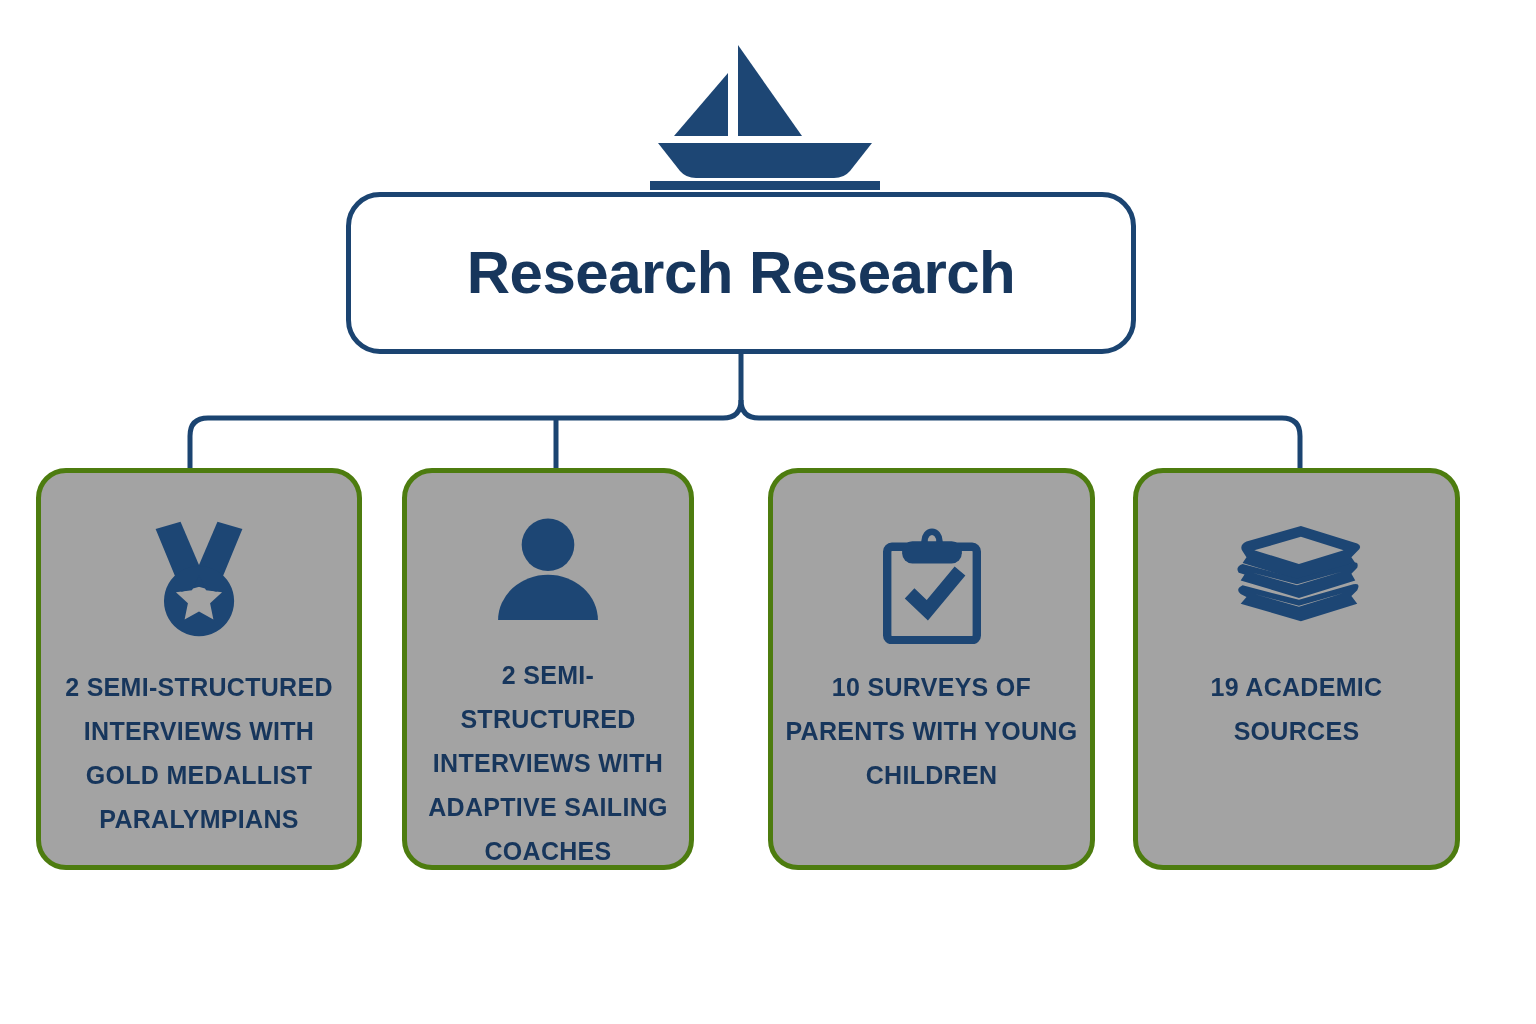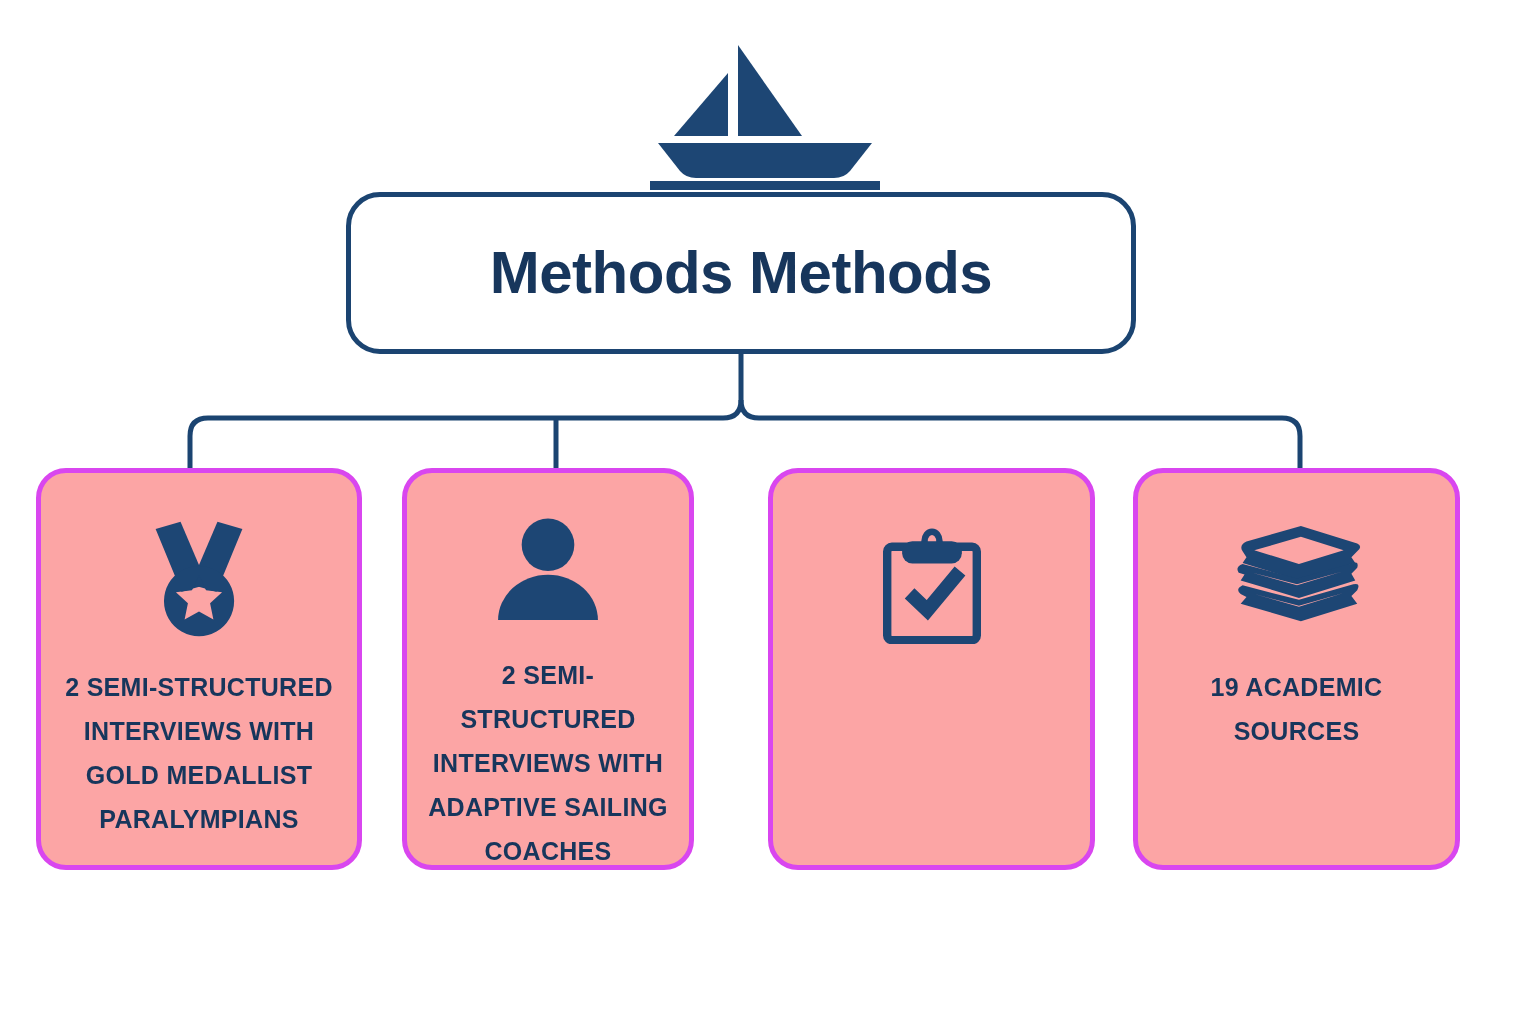--- a/index.html
+++ b/index.html
@@ -63,23 +63,23 @@
     line-height: 1;
     white-space: nowrap;
   }
 
   
   .card {
     position: absolute;
     top: 468px;
     height: 402px;
     box-sizing: border-box;
-    border: 5px solid #d946ef;
+    border: 5px solid #4d7c0f;
     border-radius: 30px;
-    background: #fca5a5;
+    background: #a3a3a3;
     display: flex;
     flex-direction: column;
     align-items: center;
   }
   #card-0 { left: 36px;   width: 326px; }
   #card-1 { left: 402px;  width: 292px; }
   #card-2 { left: 768px;  width: 327px; }
   #card-3 { left: 1133px; width: 327px; }
 
   .card-icon {
@@ -128,21 +128,21 @@
 
       <path d="M78,35 L78,98 L24,98 Z"></path>
 
       <path d="M8,105 L222,105 L200,133 Q194,140 184,140 L46,140 Q36,140 30,133 Z"></path>
 
       <rect x="0" y="143" width="230" height="9"></rect>
     </g>
   </svg>
 
   <div id="title-box">
-    <span id="title-text">Methods Methods</span>
+    <span id="title-text">Research Research</span>
   </div>
 
   <div class="card" id="card-0">
     <div class="card-icon">
       <svg viewBox="0 0 130 130" width="120" height="120">
         <g fill="#1d4674">
 
           <path d="M18,12 L45,4 L74,72 L46,80 Z"></path>
 
           <path d="M112,12 L85,4 L56,72 L84,80 Z"></path>
@@ -176,20 +176,21 @@
           <path d="M52,30 a8,10 0 0,1 16,0 L68,40 L52,40 Z" stroke-width="7"></path>
 
           <rect x="12" y="36" width="96" height="100" rx="5"></rect>
 
           <path d="M36,86 L55,104 L90,62" stroke-width="15" stroke-linecap="butt" stroke-linejoin="miter"></path>
         </g>
 
         <rect x="28" y="30" width="64" height="24" rx="11" fill="#1d4674"></rect>
       </svg>
     </div>
+    <div class="card-label">10 SURVEYS OF PARENTS WITH YOUNG CHILDREN</div>
   </div>
 
   <div class="card" id="card-3">
     <div class="card-icon">
       <svg viewBox="0 0 140 112" width="136" height="109">
         <g fill="#1d4674">
 
           <path d="M14,28 Q10,22 18,18 L74,2 L132,20 Q138,23 132,28 L126,34
                    L130,40 L72,58 L14,40 L18,34 Z
                    M26,27 L74,13 L118,27 L72,41 Z" fill-rule="evenodd"></path>

